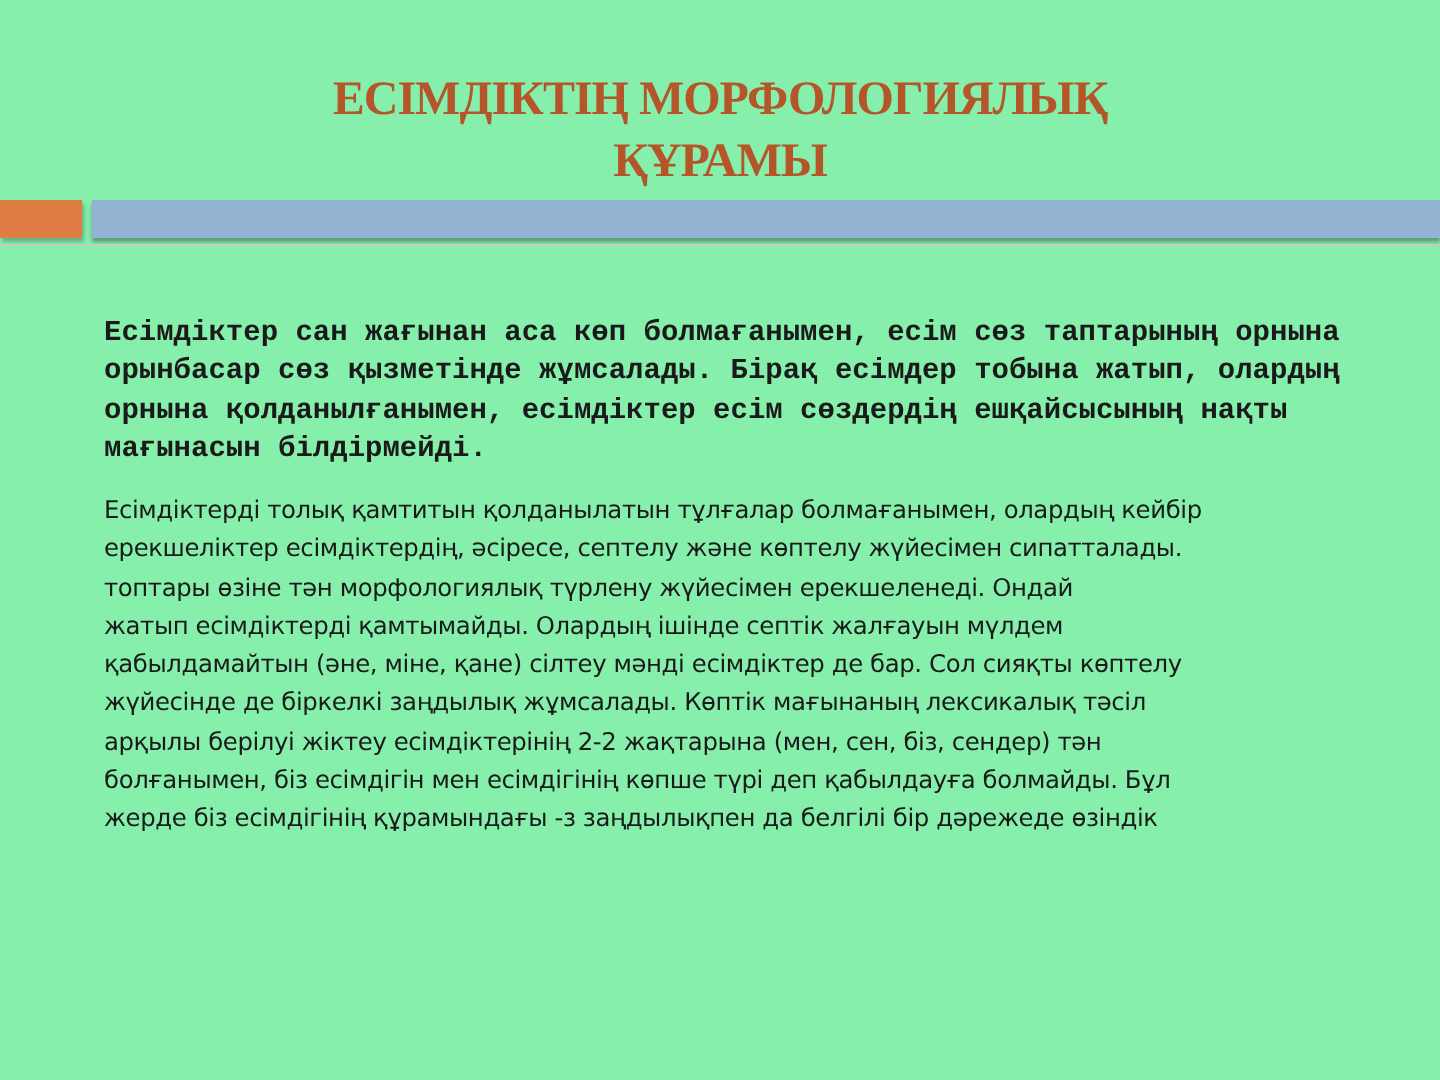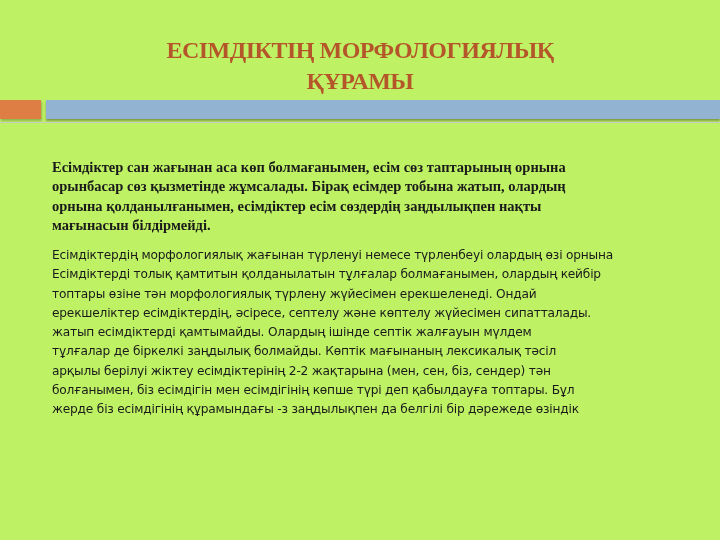--- a/index.html
+++ b/index.html
@@ -10,21 +10,21 @@
     body {
       width: 720px;
       height: 540px;
       position: relative;
       overflow: hidden;
     }
     .slide {
       position: absolute;
       left: 0; top: 0;
       width: 720px; height: 540px;
-      background: #bef264;
+      background: #86efac;
     }
     .title {
       position: absolute;
       left: 100px;
       top: 35px;
       width: 520px;
       text-align: center;
       font-family: "Liberation Serif", "DejaVu Serif", serif;
       font-weight: bold;
       font-size: 24px;
@@ -57,21 +57,21 @@
       top: 122px;
       width: 720px;
       height: 1px;
       background: #c9c9c9;
     }
     .para1 {
       position: absolute;
       left: 52px;
       top: 158px;
       width: 600px;
-      font-family: Liberation Serif, serif;
+      font-family: Liberation Mono, monospace;
       font-weight: bold;
       font-size: 14.5px;
       line-height: 19.3px;
       color: #1a1a1a;
     }
     .para2 {
       position: absolute;
       left: 52px;
       top: 246px;
       width: 640px;
@@ -93,29 +93,29 @@
     <span>ҚҰРАМЫ</span>
   </div>
 
   <div class="accent-orange"></div>
   <div class="accent-blue"></div>
   <div class="divider-line"></div>
 
   <div class="para1">
     <span class="line">Есімдіктер сан жағынан аса көп болмағанымен, есім сөз таптарының орнына</span>
     <span class="line">орынбасар сөз қызметінде жұмсалады. Бірақ есімдер тобына жатып, олардың</span>
-    <span class="line">орнына қолданылғанымен, есімдіктер есім сөздердің заңдылықпен нақты</span>
+    <span class="line">орнына қолданылғанымен, есімдіктер есім сөздердің ешқайсысының нақты</span>
     <span class="line">мағынасын білдірмейді.</span>
   </div>
 
   <div class="para2">
-    <span class="line">Есімдіктердің морфологиялық жағынан түрленуі немесе түрленбеуі олардың өзі орнына</span>
     <span class="line">Есімдіктерді толық қамтитын қолданылатын тұлғалар болмағанымен, олардың кейбір</span>
+    <span class="line">ерекшеліктер есімдіктердің, әсіресе, септелу және көптелу жүйесімен сипатталады.</span>
     <span class="line">топтары өзіне тән морфологиялық түрлену жүйесімен ерекшеленеді. Ондай</span>
-    <span class="line">ерекшеліктер есімдіктердің, әсіресе, септелу және көптелу жүйесімен сипатталады.</span>
     <span class="line">жатып есімдіктерді қамтымайды. Олардың ішінде септік жалғауын мүлдем</span>
-    <span class="line">тұлғалар де біркелкі заңдылық болмайды. Көптік мағынаның лексикалық тәсіл</span>
+    <span class="line">қабылдамайтын (әне, міне, қане) сілтеу мәнді есімдіктер де бар. Сол сияқты көптелу</span>
+    <span class="line">жүйесінде де біркелкі заңдылық жұмсалады. Көптік мағынаның лексикалық тәсіл</span>
     <span class="line">арқылы берілуі жіктеу есімдіктерінің 2-2 жақтарына (мен, сен, біз, сендер) тән</span>
-    <span class="line">болғанымен, біз есімдігін мен есімдігінің көпше түрі деп қабылдауға топтары. Бұл</span>
+    <span class="line">болғанымен, біз есімдігін мен есімдігінің көпше түрі деп қабылдауға болмайды. Бұл</span>
     <span class="line">жерде біз есімдігінің құрамындағы -з заңдылықпен да белгілі бір дәрежеде өзіндік</span>
   </div>
 
 </div>
 
 </body></html>

